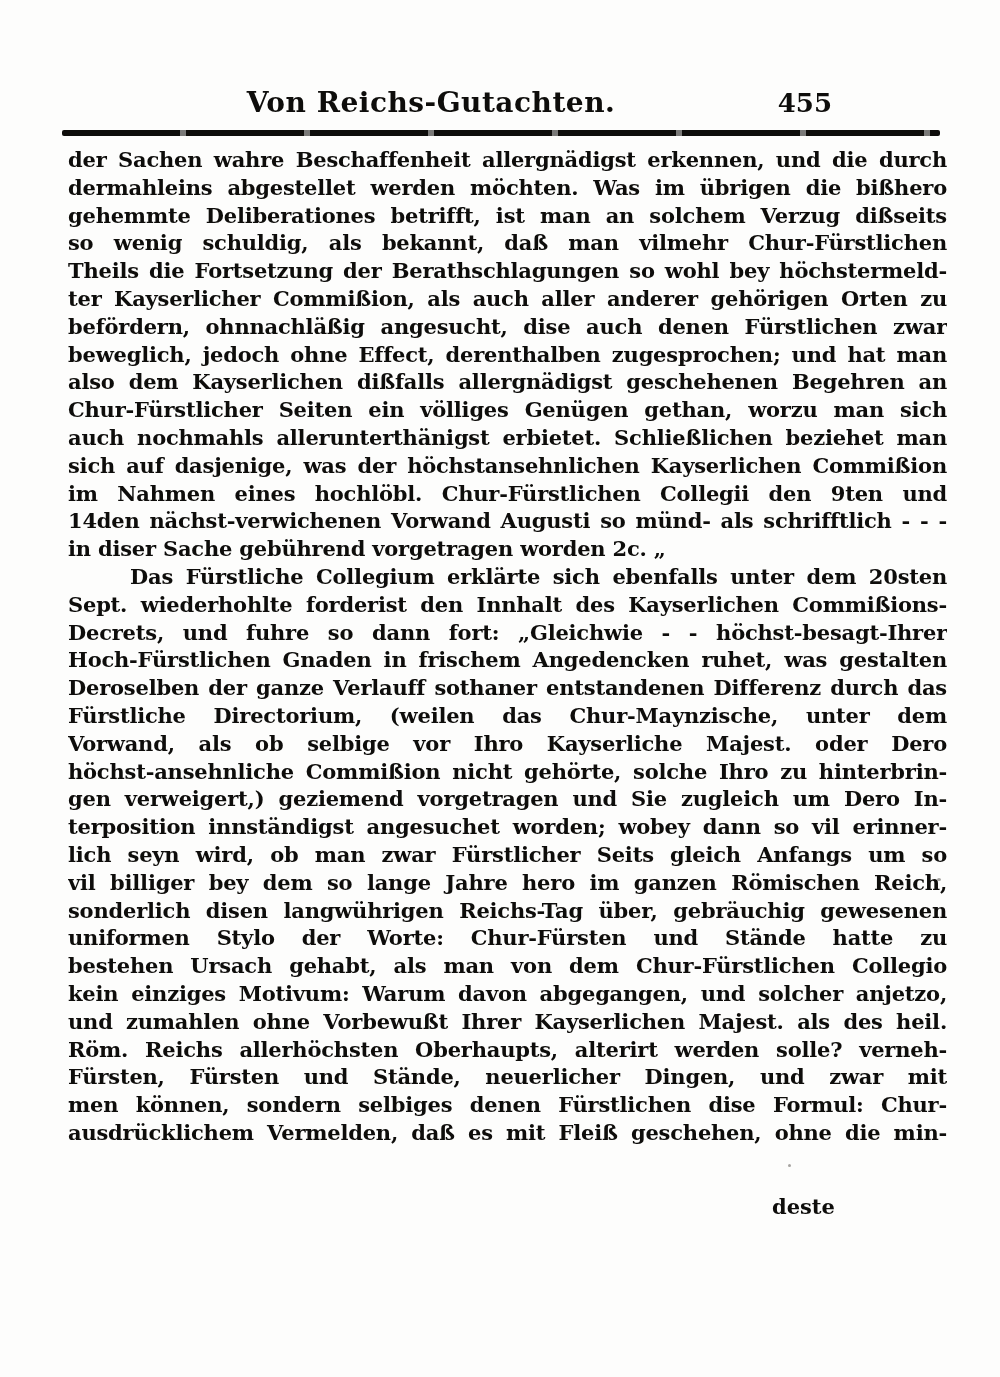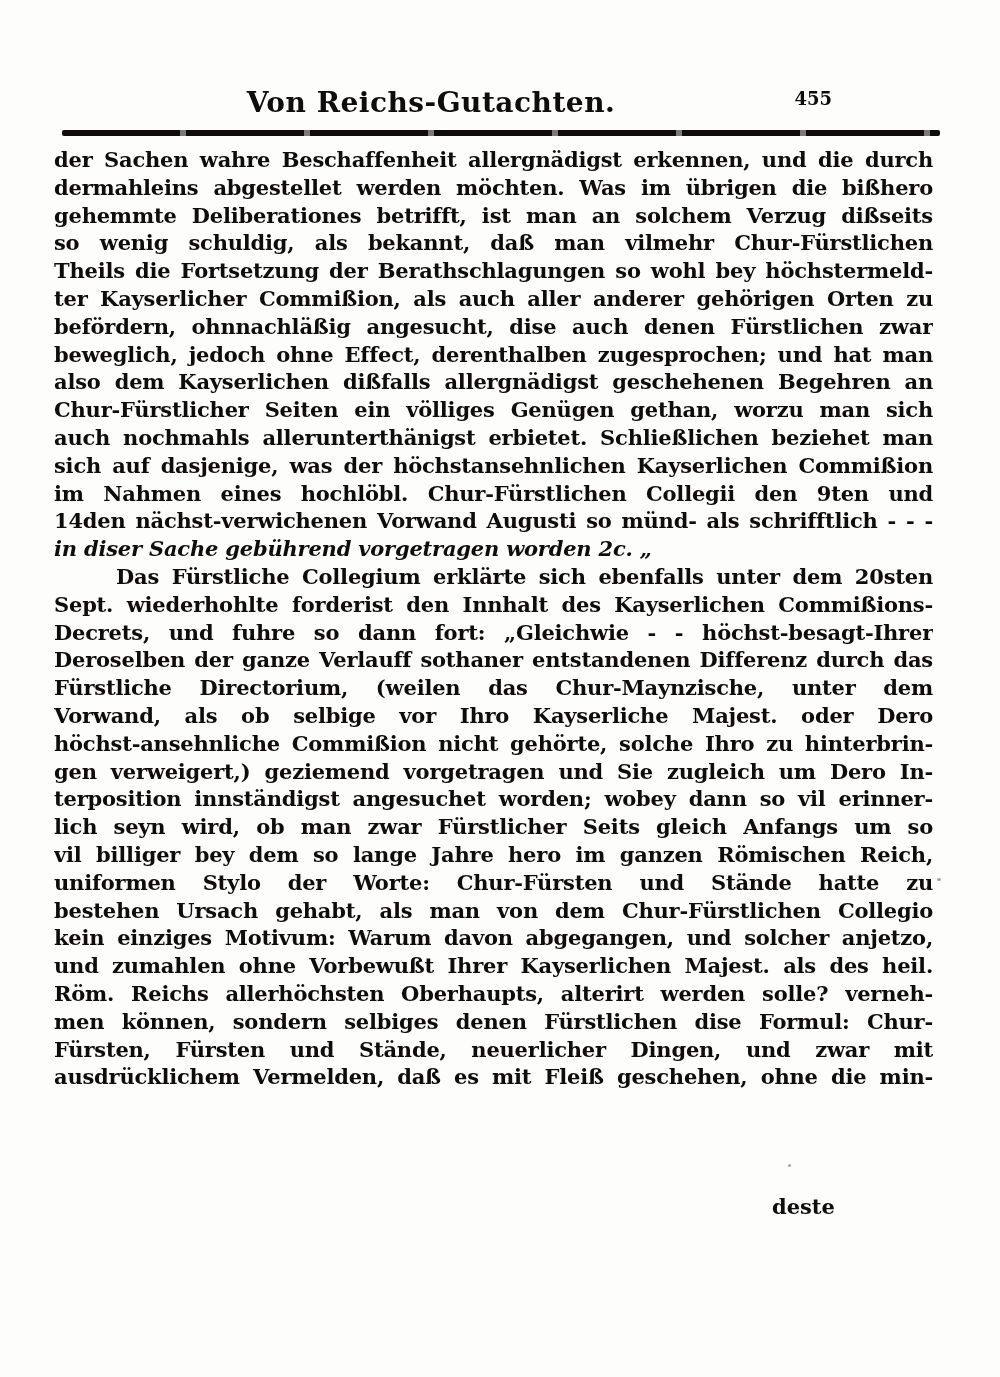--- a/index.html
+++ b/index.html
@@ -29,56 +29,55 @@
     right: 140px;
     text-align: center;
     font-size: 28px;
     font-weight: 700;
     letter-spacing: 0.5px;
   }
   .page-number {
     position: absolute;
     right: 108px;
     top: 2px;
-    font-size: 18px;
+    font-size: 26px;
     font-weight: 700;
   }
   .header-rule {
     position: absolute;
     top: 130px;
     left: 62px;
     width: 878px;
     height: 6px;
     background: repeating-linear-gradient(
       90deg,
       #0e0d0b 0px, #0e0d0b 118px,
       rgba(14,13,11,0.55) 118px, rgba(14,13,11,0.55) 124px
     );
     border-radius: 2px;
   }
   .body-block {
     position: absolute;
     top: 146px;
-    left: 54px;
+    left: 68px;
     width: 879px;
   }
   .line {
     font-size: 21px;
     font-weight: 700;
     letter-spacing: -0.2px;
     line-height: 27.8px;
     height: 27.8px;
     overflow: hidden;
     text-align: justify;
     text-align-last: justify;
     white-space: normal;
   }
   .line.short {
     text-align-last: left;
-    font-style: italic;
   }
   .line.indent {
     padding-left: 62px;
   }
   .catchword {
     position: absolute;
     top: 1194px;
     left: 772px;
     font-size: 21px;
     font-weight: 700;
@@ -118,35 +117,37 @@
     <div class="line">Chur-Fürstlicher Seiten ein völliges Genügen gethan, worzu man sich</div>
     <div class="line">auch nochmahls allerunterthänigst erbietet.  Schließlichen beziehet man</div>
     <div class="line">sich auf dasjenige, was der höchstansehnlichen Kayserlichen Commißion</div>
     <div class="line">im Nahmen eines hochlöbl. Chur-Fürstlichen Collegii den 9ten und</div>
     <div class="line">14den nächst-verwichenen Vorwand Augusti so münd- als schrifftlich - - -</div>
     <div class="line short">in diser Sache gebührend vorgetragen worden 2c. „</div>
 
     <div class="line indent">Das Fürstliche Collegium erklärte sich ebenfalls unter dem 20sten</div>
     <div class="line">Sept. wiederhohlte forderist den Innhalt des Kayserlichen Commißions-</div>
     <div class="line">Decrets, und fuhre so dann fort: „Gleichwie - - höchst-besagt-Ihrer</div>
+    <div class="line">Hoch-Fürstlichen Gnaden in frischem Angedencken ruhet, was gestalten</div>
     <div class="line">Deroselben der ganze Verlauff sothaner entstandenen Differenz durch das</div>
     <div class="line">Fürstliche Directorium, (weilen das Chur-Maynzische, unter dem</div>
     <div class="line">Vorwand, als ob selbige vor Ihro Kayserliche Majest. oder Dero</div>
     <div class="line">höchst-ansehnliche Commißion nicht gehörte, solche Ihro zu hinterbrin-</div>
     <div class="line">gen verweigert,) geziemend vorgetragen und Sie zugleich um Dero In-</div>
     <div class="line">terposition innständigst angesuchet worden; wobey dann so vil erinner-</div>
     <div class="line">lich seyn wird, ob man zwar Fürstlicher Seits gleich Anfangs um so</div>
     <div class="line">vil billiger bey dem so lange Jahre hero im ganzen Römischen Reich,</div>
+    <div class="line">sonderlich disen langwührigen Reichs-Tag über, gebräuchig gewesenen</div>
     <div class="line">uniformen Stylo der Worte: Chur-Fürsten und Stände hatte zu</div>
     <div class="line">bestehen Ursach gehabt, als man von dem Chur-Fürstlichen Collegio</div>
     <div class="line">kein einziges Motivum: Warum davon abgegangen, und solcher anjetzo,</div>
     <div class="line">und zumahlen ohne Vorbewußt Ihrer Kayserlichen Majest. als des heil.</div>
     <div class="line">Röm. Reichs allerhöchsten Oberhaupts, alterirt werden solle? verneh-</div>
+    <div class="line">Fürsten, Fürsten und Stände, neuerlicher Dingen, und zwar mit</div>
     <div class="line">men können, sondern selbiges denen Fürstlichen dise Formul: Chur-</div>
-    <div class="line">Fürsten, Fürsten und Stände, neuerlicher Dingen, und zwar mit</div>
     <div class="line">ausdrücklichem Vermelden, daß es mit Fleiß geschehen, ohne die min-</div>
   </div>
 
   <div class="catchword">deste</div>
 
   <div class="speck s1"></div>
   <div class="speck s2"></div>
 
 </div>
 

